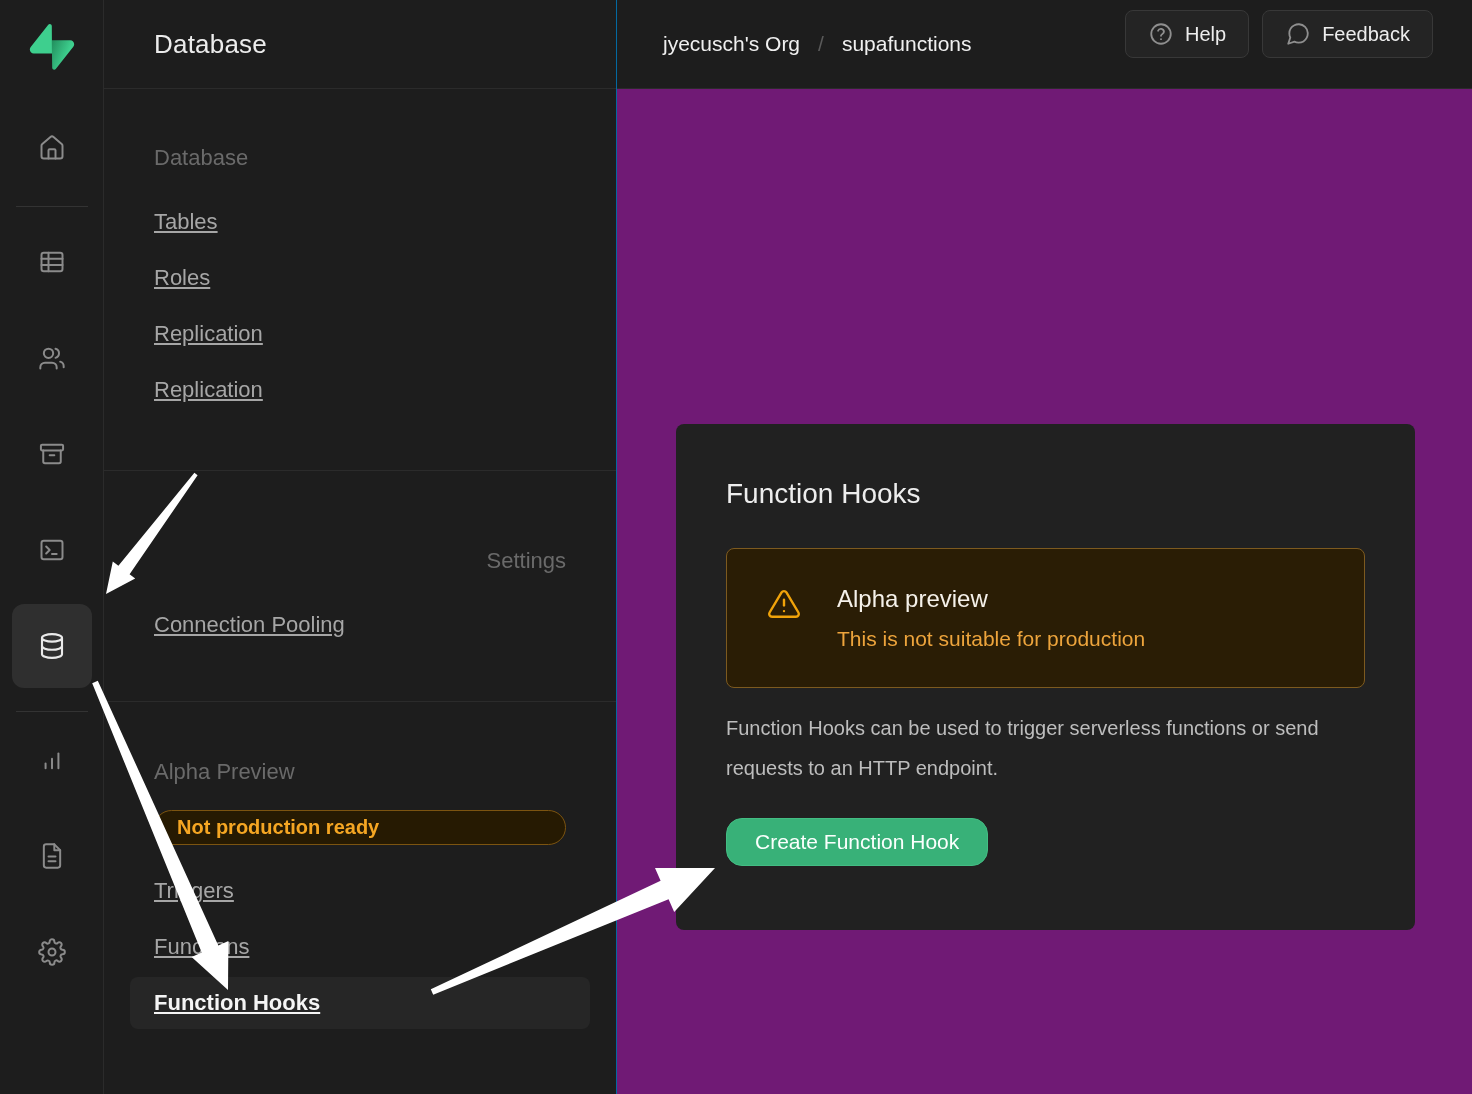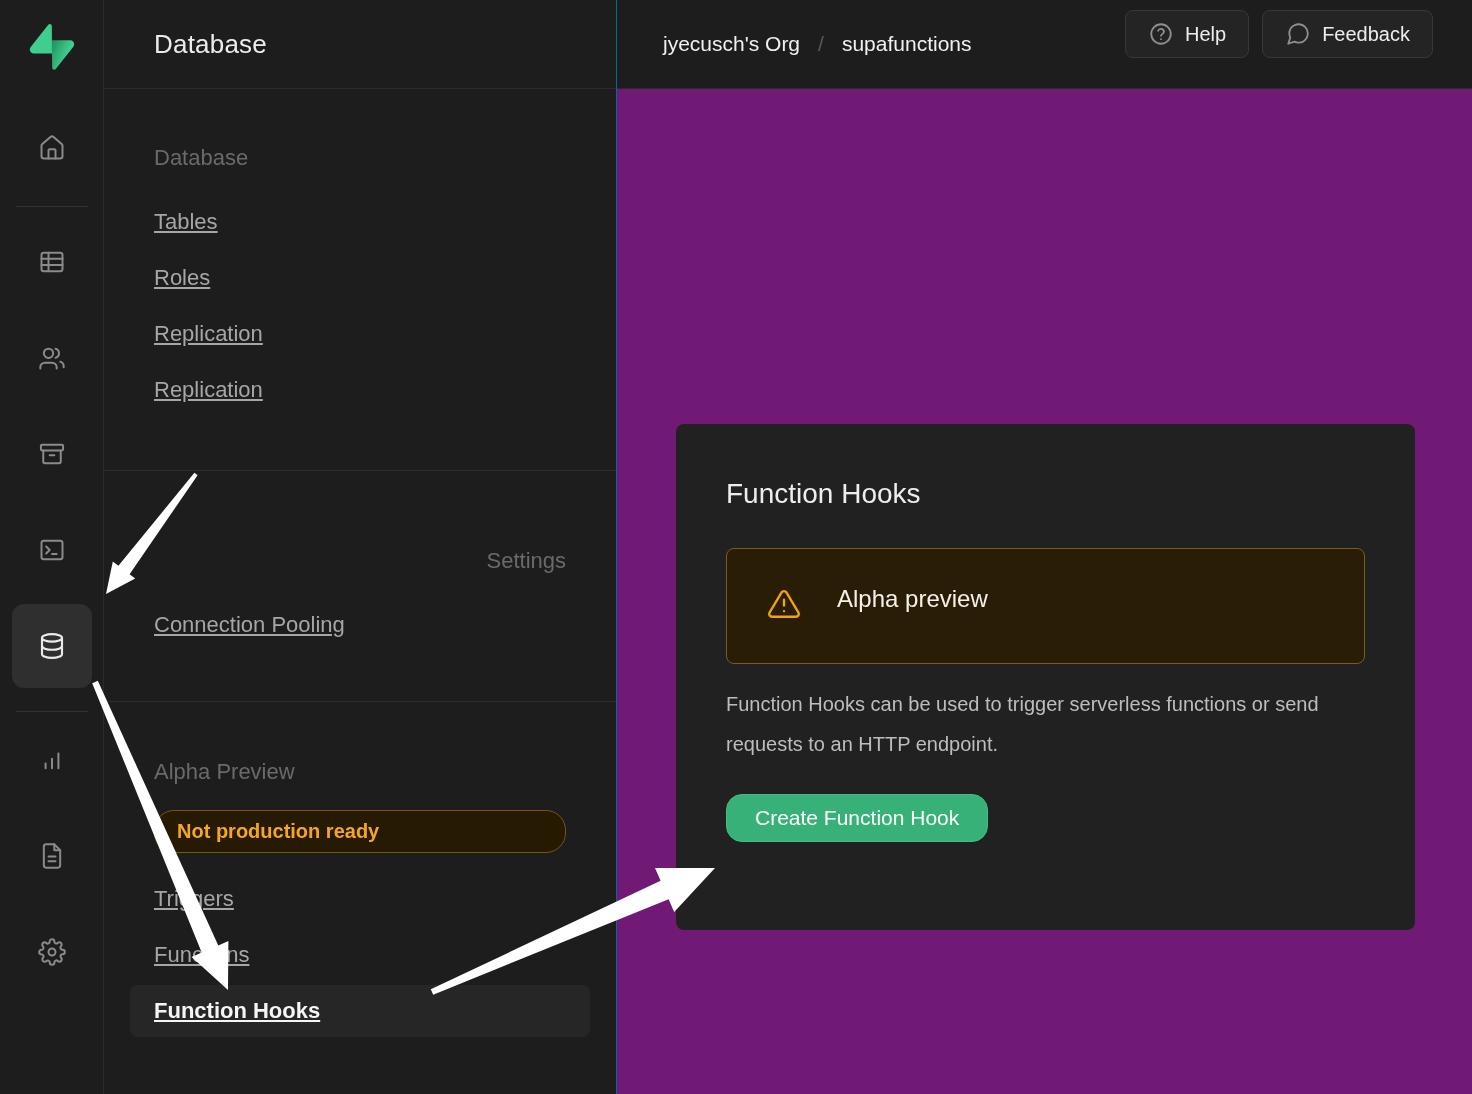--- a/index.html
+++ b/index.html
@@ -27,21 +27,21 @@
   .side-title { color:#ececec; font-size:26px; font-weight:400; letter-spacing:.2px; }
   .side-group { padding-left:50px; padding-right:50px; }
   .g1 { padding-top:55px; padding-bottom:52px; }
   .g2 { padding-top:76px; padding-bottom:48px; border-top:1px solid #2b2b2b;text-align:right; }
   .g3 { padding-top:56px; border-top:1px solid #2b2b2b; }
   .side-heading { font-size:22px; line-height:28px; color:#6a6a6a; margin-bottom:22px; }
   .side-item { height:56px; display:flex; align-items:center; font-size:22px;
     color:#a6a6a6; cursor:pointer;text-decoration:underline; }
   .side-item.active { height:52px; margin:2px -24px; padding:0 24px; background:#262626;
     border-radius:8px; color:#f5f5f5; font-weight:bold; }
-  .pill { display:flex; align-items:center; height:43px; margin:24px 0 18px;
+  .pill { display:flex; align-items:center; height:35px; margin:24px 0 18px;
     padding:0 22px; border:1px solid #7c5410; border-radius:20px; background:#261a02;
     color:#f5a623; font-size:20px; font-weight:bold; }
 
   
   .main { flex:1; display:flex; flex-direction:column; background:#701a75; }
   .main-header { height:89px; border-bottom:1px solid #2b2b2b; background:#1d1d1d;
     display:flex; align-items:center; padding:0 39px 0 46px; }
   .crumb { color:#f0f0f0; font-size:21px; cursor:pointer; }
   .crumb-sep { color:#5a5a5a; font-size:21px; margin:0 18px; }
   .hdr-actions { margin-left:auto; display:flex; gap:13px; align-self:flex-start; margin-top:10px; }
@@ -220,20 +220,21 @@
         <div class="card-title">Function Hooks</div>
 
         <div class="alert">
           <svg viewBox="0 0 24 24" fill="none" stroke="currentColor" stroke-width="1.7" stroke-linecap="round" stroke-linejoin="round">
             <path d="M10.29 3.86 1.82 18a2 2 0 0 0 1.71 3h16.94a2 2 0 0 0 1.71-3L13.71 3.86a2 2 0 0 0-3.42 0z"></path>
             <line x1="12" y1="9" x2="12" y2="13"></line>
               <line x1="12" y1="17" x2="12.01" y2="17"></line>
           </svg>
           <div class="alert-text">
             <div class="alert-title">Alpha preview</div>
+            <div class="alert-sub">This is not suitable for production</div>
           </div>
         </div>
 
         <p>Function Hooks can be used to trigger serverless functions or send requests to an HTTP endpoint.</p>
 
         <button class="cta">Create Function Hook</button>
       </div>
     </div>
   </section>
 

